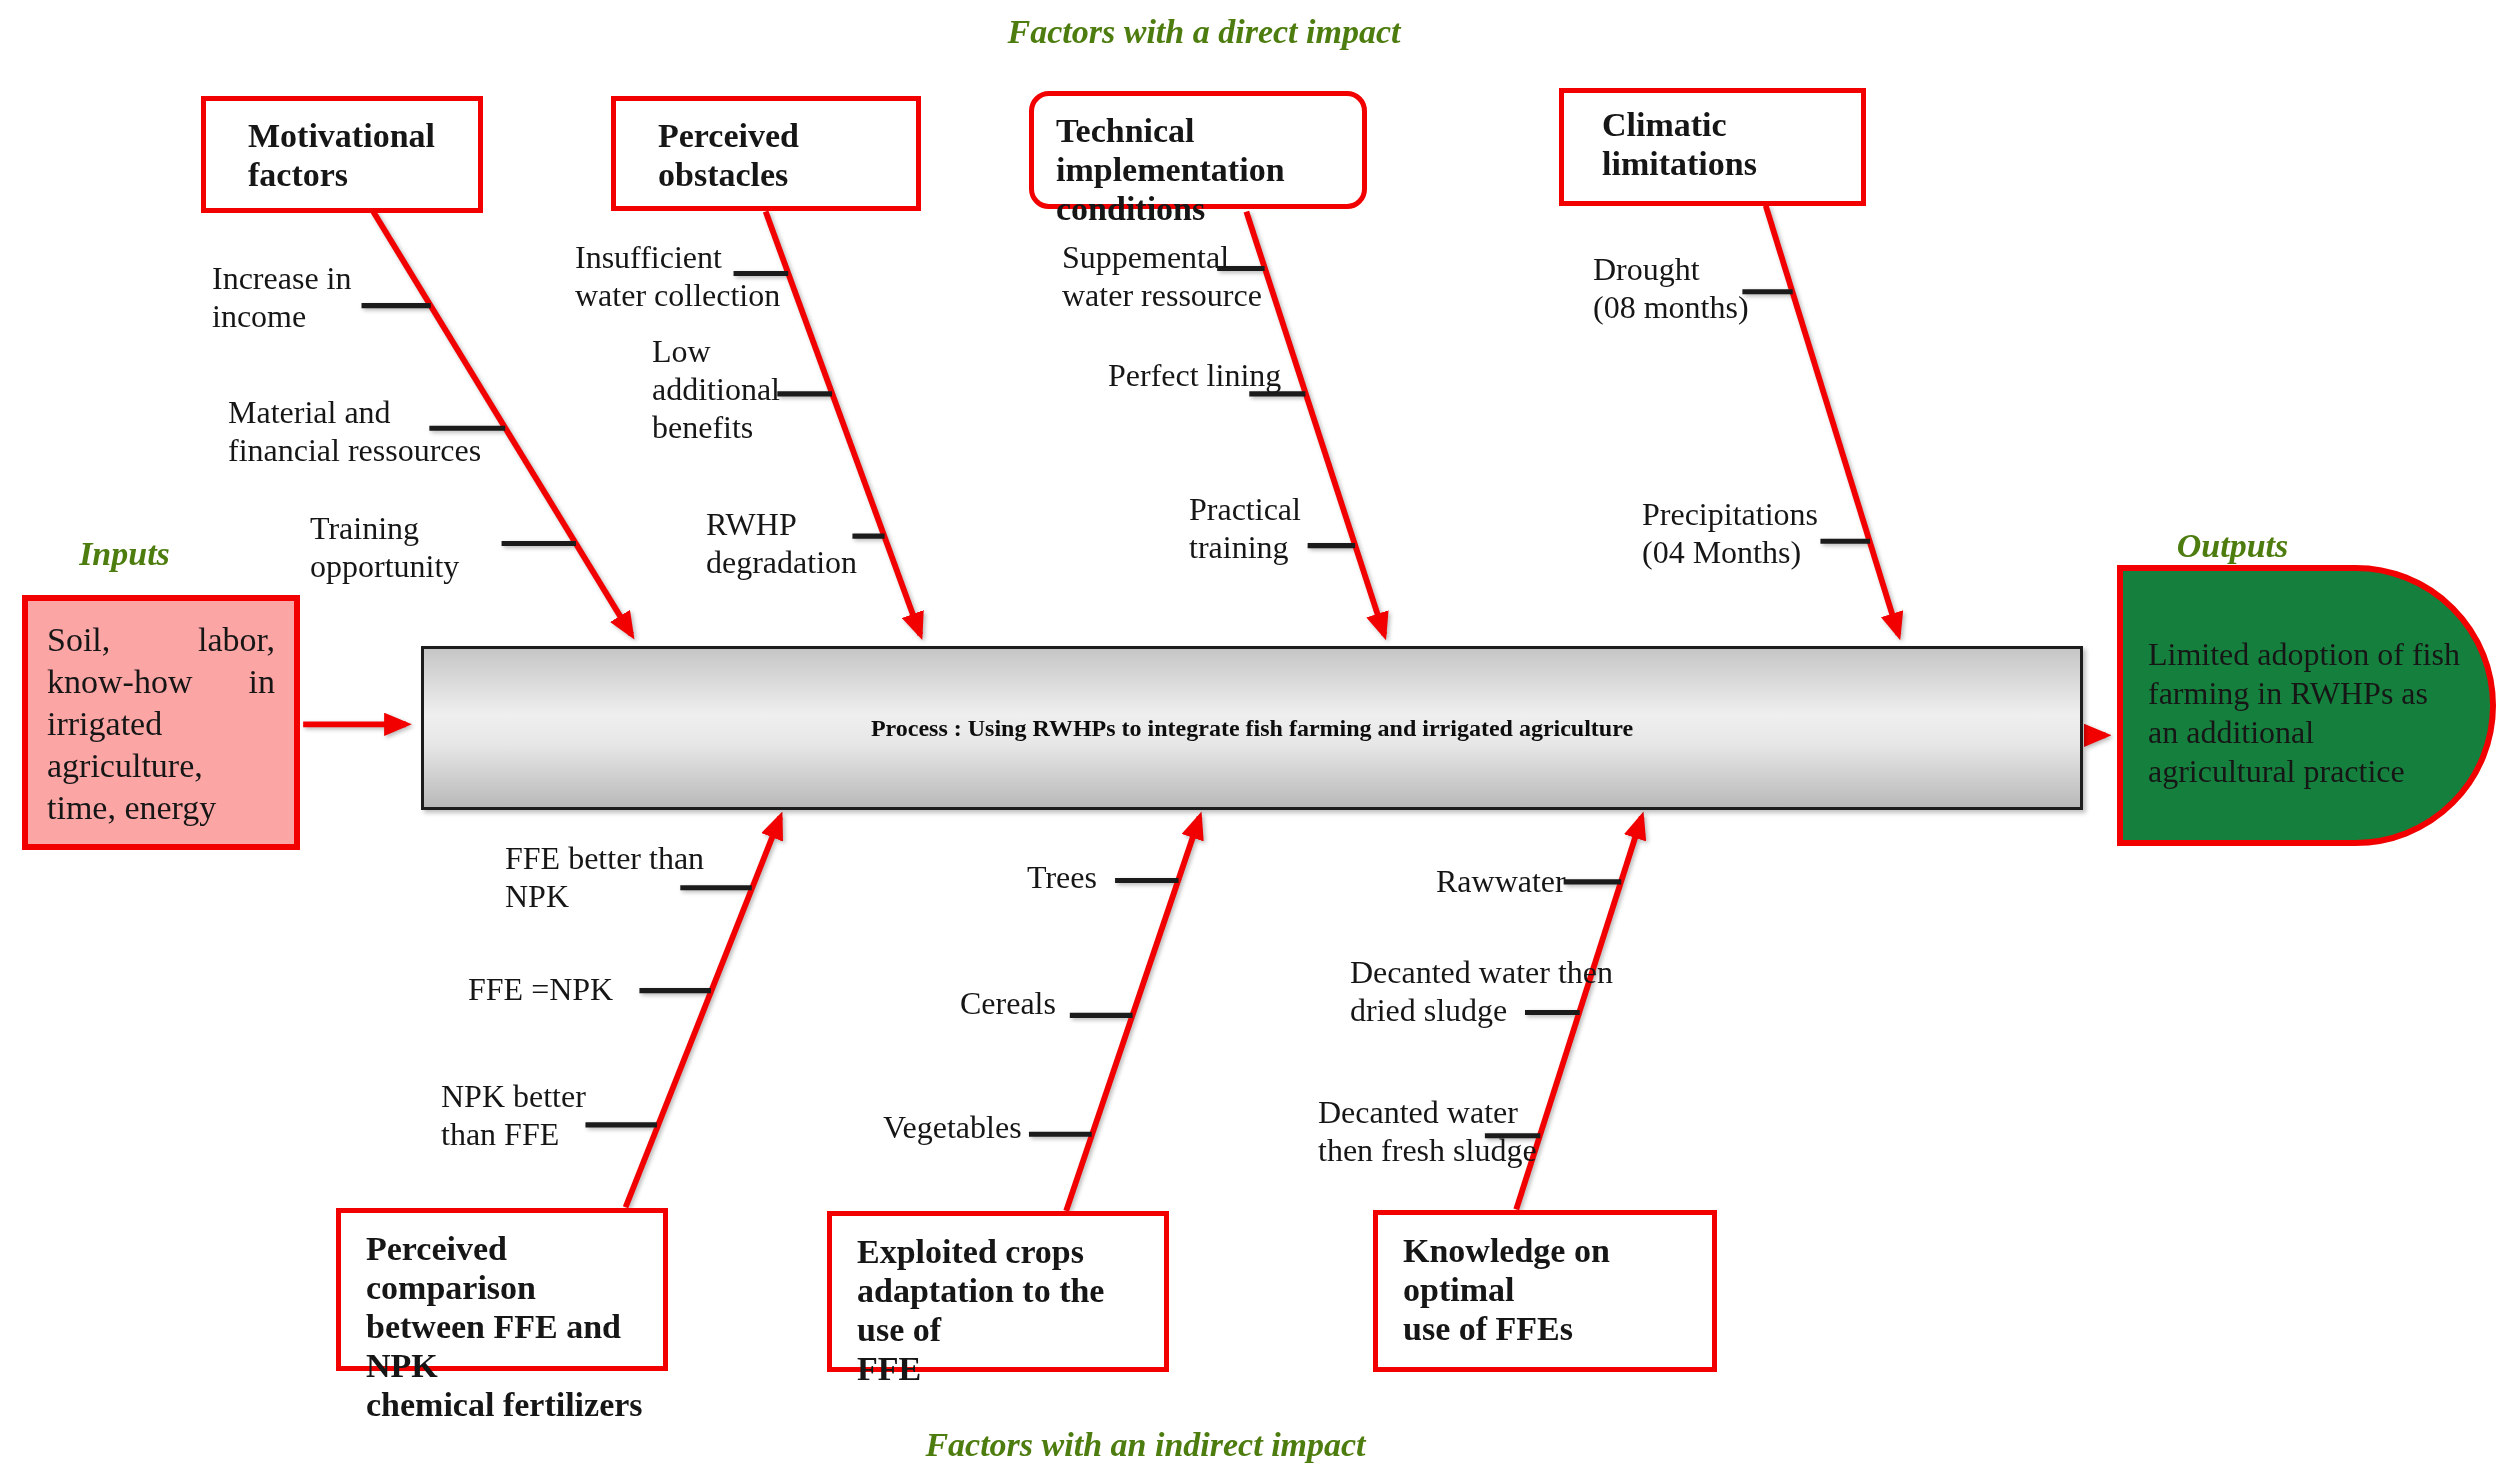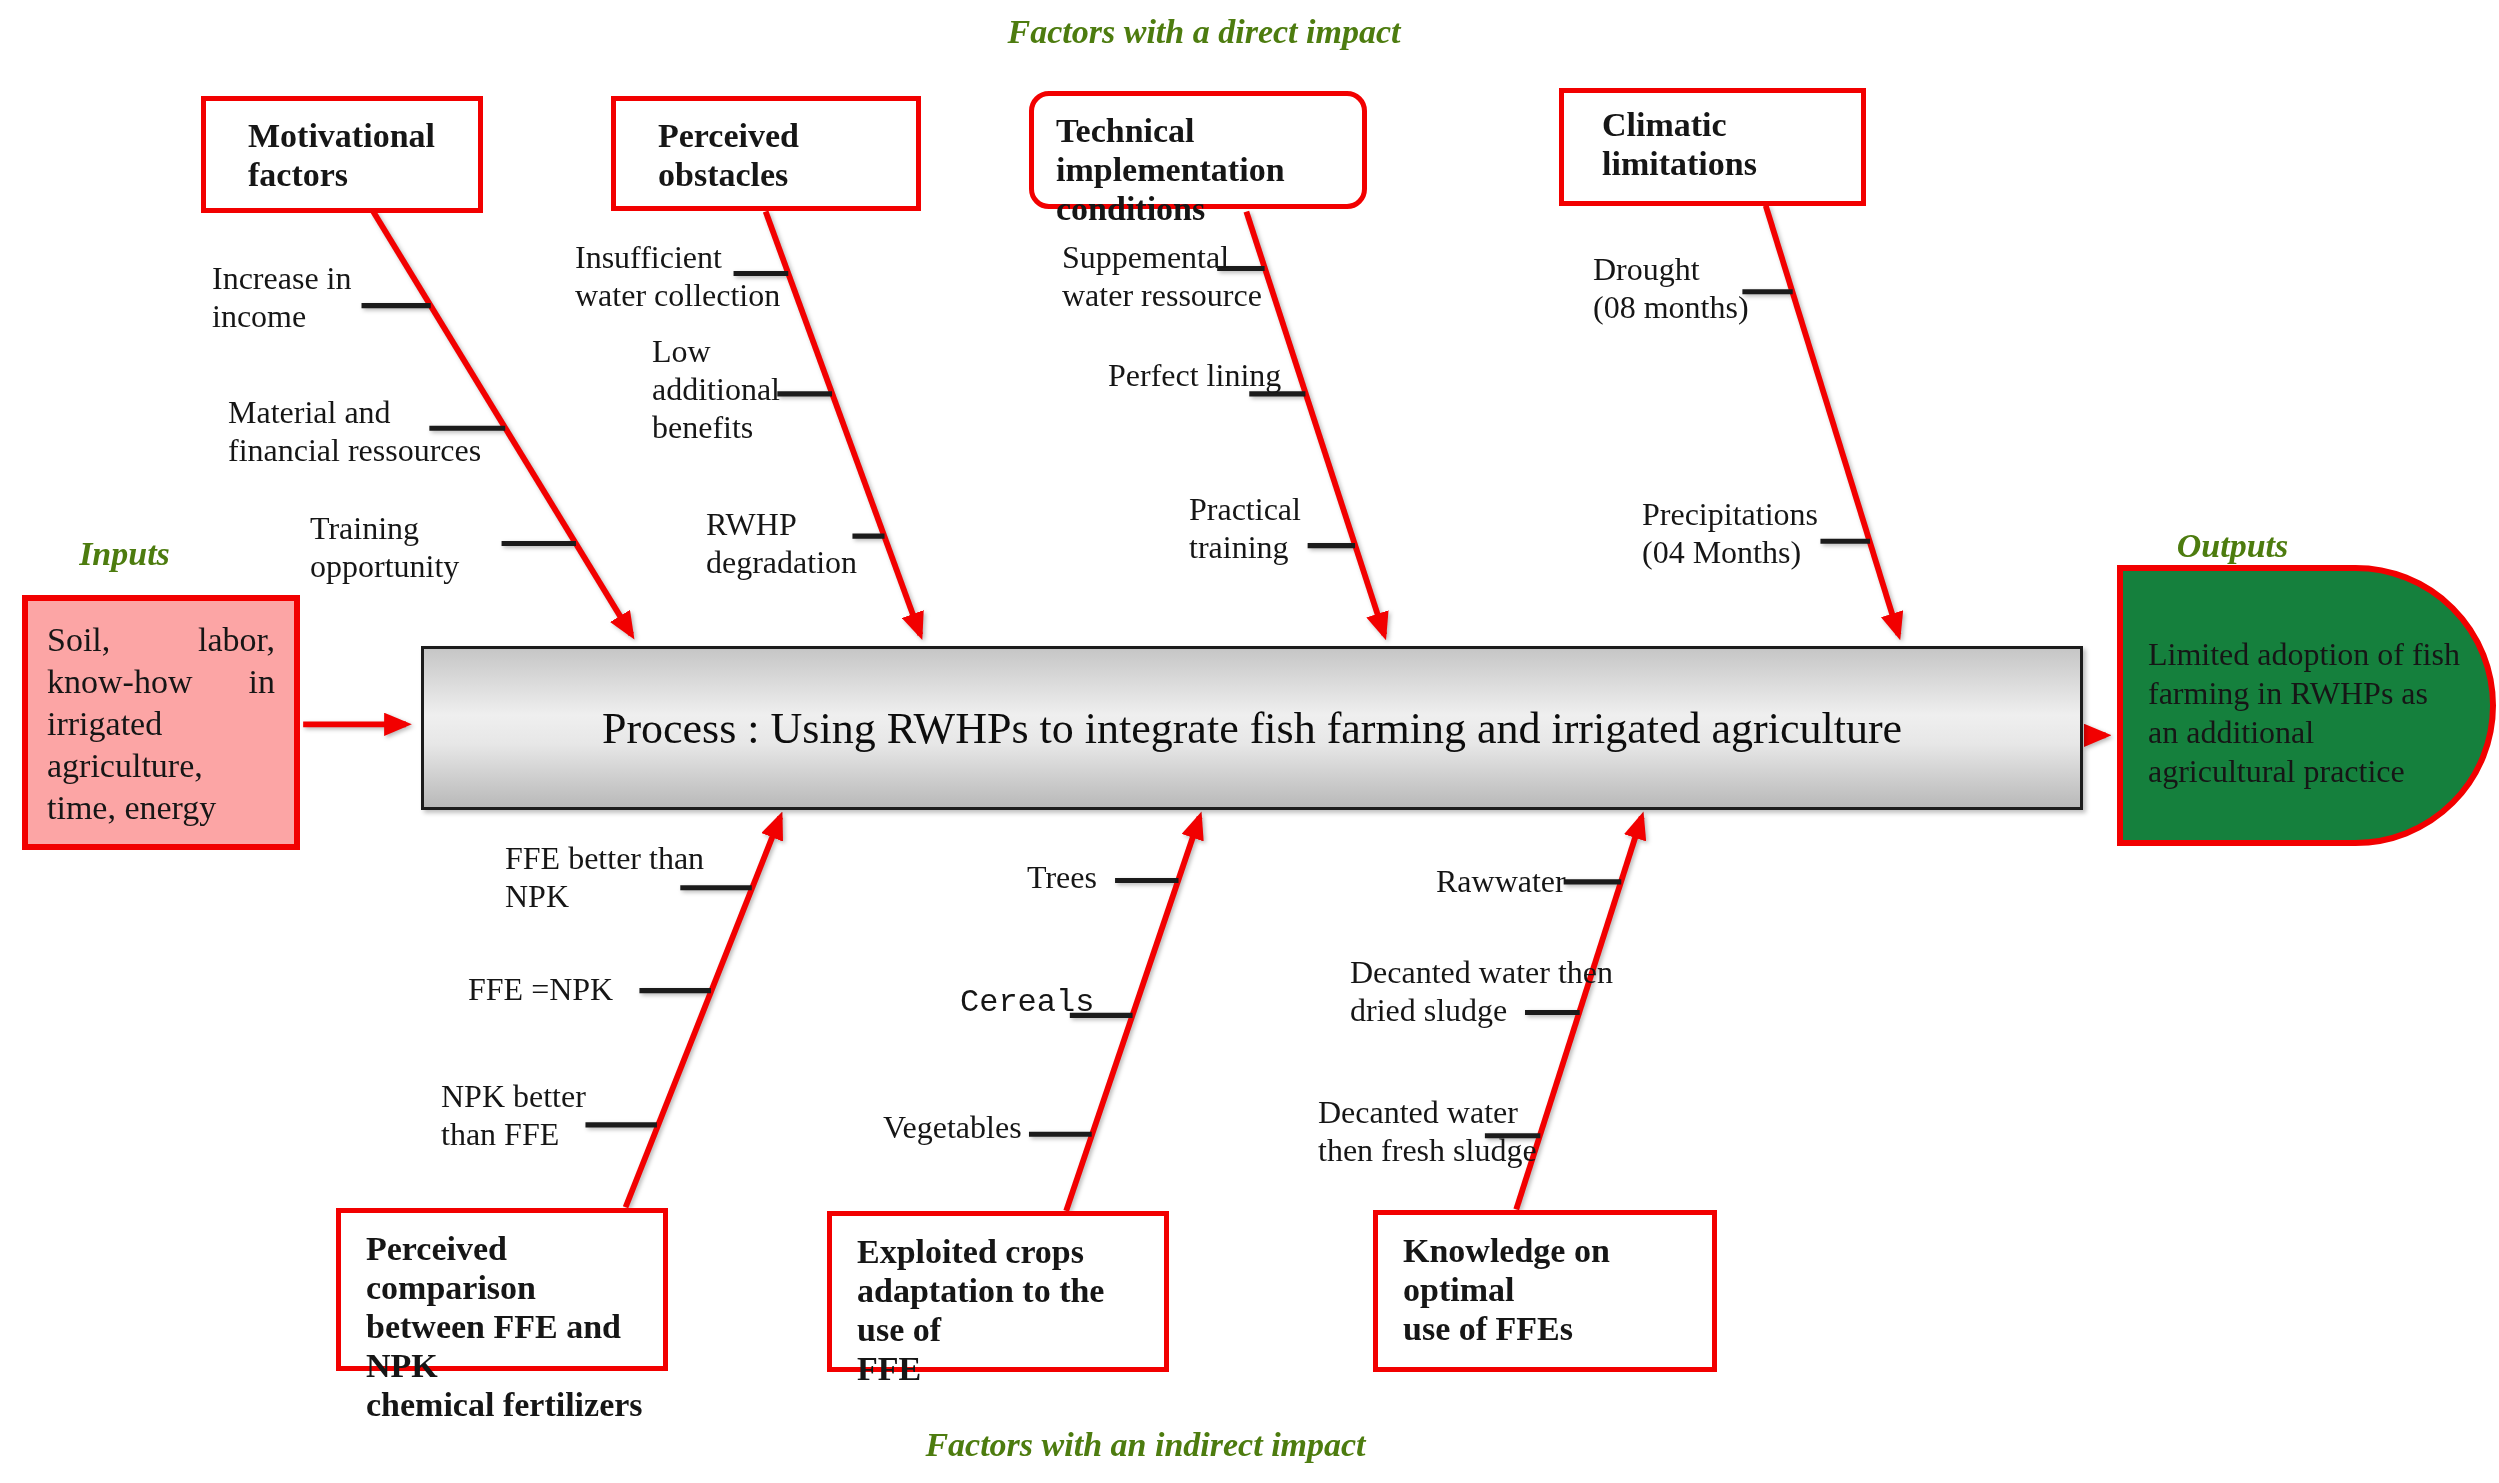--- a/index.html
+++ b/index.html
@@ -13,21 +13,21 @@
   .item{position:absolute;font-size:32px;line-height:38px;color:#161616;white-space:pre-line;}
   
   .sec-title{position:absolute;color:#4d7c0f;font-weight:bold;font-style:italic;
              font-size:34px;text-align:center;}
   
   .process-bar{position:absolute;left:421px;top:646px;width:1662px;height:164px;
                border:3.6px solid #1c1c1c;box-sizing:border-box;
                background:linear-gradient(to bottom,#c6c6c6 0%,#efefef 42%,#e7e7e7 60%,#b9b9b9 100%);
                display:flex;align-items:center;justify-content:center;
                box-shadow:2.9px 2.9px 4.4px rgba(0,0,0,.25);}
-  .process-bar span{font-size:44px;font-weight:normal;color:#0d0d0d;}
+  .process-bar span{font-size:24px;font-weight:bold;color:#0d0d0d;}
   
   .inputs-box{position:absolute;left:22px;top:595px;width:278px;height:255px;
               border:6.6px solid #f20000;background:#fca5a5;box-sizing:border-box;
               padding:17.5px 19px;font-size:34px;line-height:42px;color:#161616;
               text-align:justify;}
   
   .outputs-shape{position:absolute;left:2117px;top:565px;width:379px;height:281px;
                  border:6.6px solid #f20000;background:#15803d;box-sizing:border-box;
                  border-radius:0 141px 141px 0;padding:64px 29px 0 25px;
                  font-size:32px;line-height:39px;color:#161616;}
@@ -135,21 +135,21 @@
 <div class="item" style="left:1642px;top:495px;">Precipitations
 (04 Months)</div>
 
 <div class="item" style="left:505px;top:839px;">FFE better than
 NPK</div>
 <div class="item" style="left:468px;top:970px;">FFE =NPK</div>
 <div class="item" style="left:441px;top:1077px;">NPK better
 than FFE</div>
 
 <div class="item" style="left:1027px;top:858px;">Trees</div>
-<div class="item" style="left:960px;top:984px;font-family:Liberation Mono, monospace;">Cereals</div>
+<div class="item" style="left:960px;top:984px;">Cereals</div>
 <div class="item" style="left:883px;top:1108px;">Vegetables</div>
 
 <div class="item" style="left:1436px;top:862px;">Rawwater</div>
 <div class="item" style="left:1350px;top:953px;">Decanted water then
 dried sludge</div>
 <div class="item" style="left:1318px;top:1093px;">Decanted water
 then fresh sludge</div>
 
 
 </body></html>

